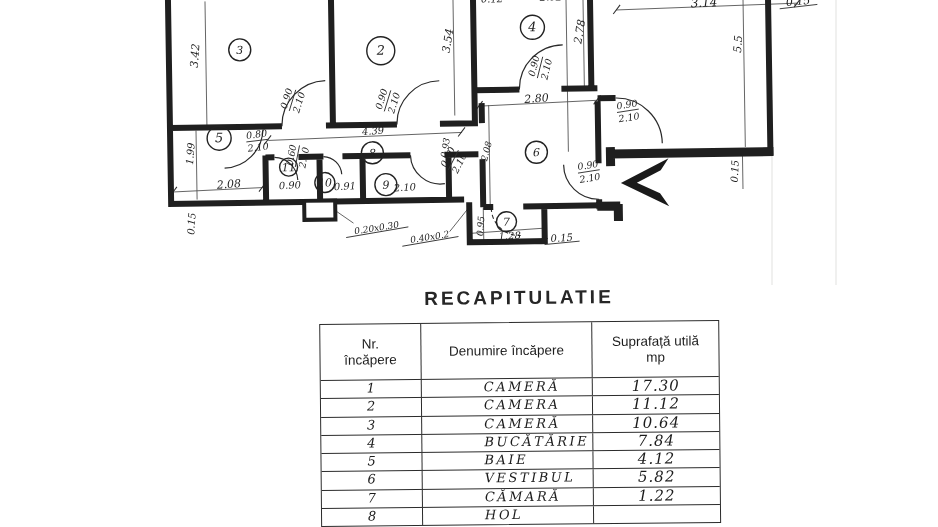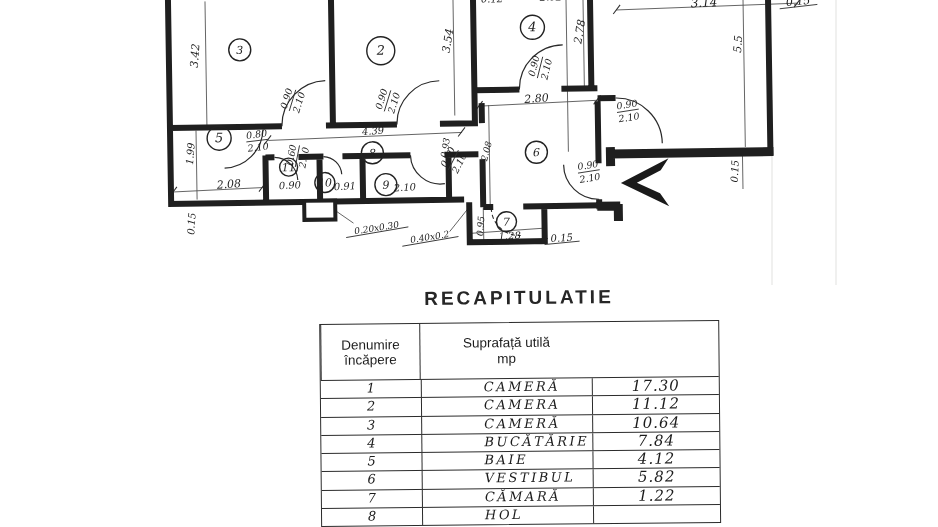--- a/index.html
+++ b/index.html
@@ -266,20 +266,24 @@
           <text x="296" y="169" text-anchor="middle" font-size="9.5">2.10</text>
         </g>
       </g>
   </g>
 </svg>
 
 <div class="tablewrap">
   <div class="recap-title">RECAPITULATIE</div>
   <div class="tbl">
     <div class="thead">
+      <div class="th">
+        <span>Nr.</span>
+        <span class="sub">încăpere</span>
+      </div>
       <div class="th mid">
         <span>Denumire încăpere</span>
       </div>
       <div class="th">
         <span>Suprafață utilă</span>
         <span class="sub">mp</span>
       </div>
     </div>
     <div class="tbody">
         <div class="tr">

